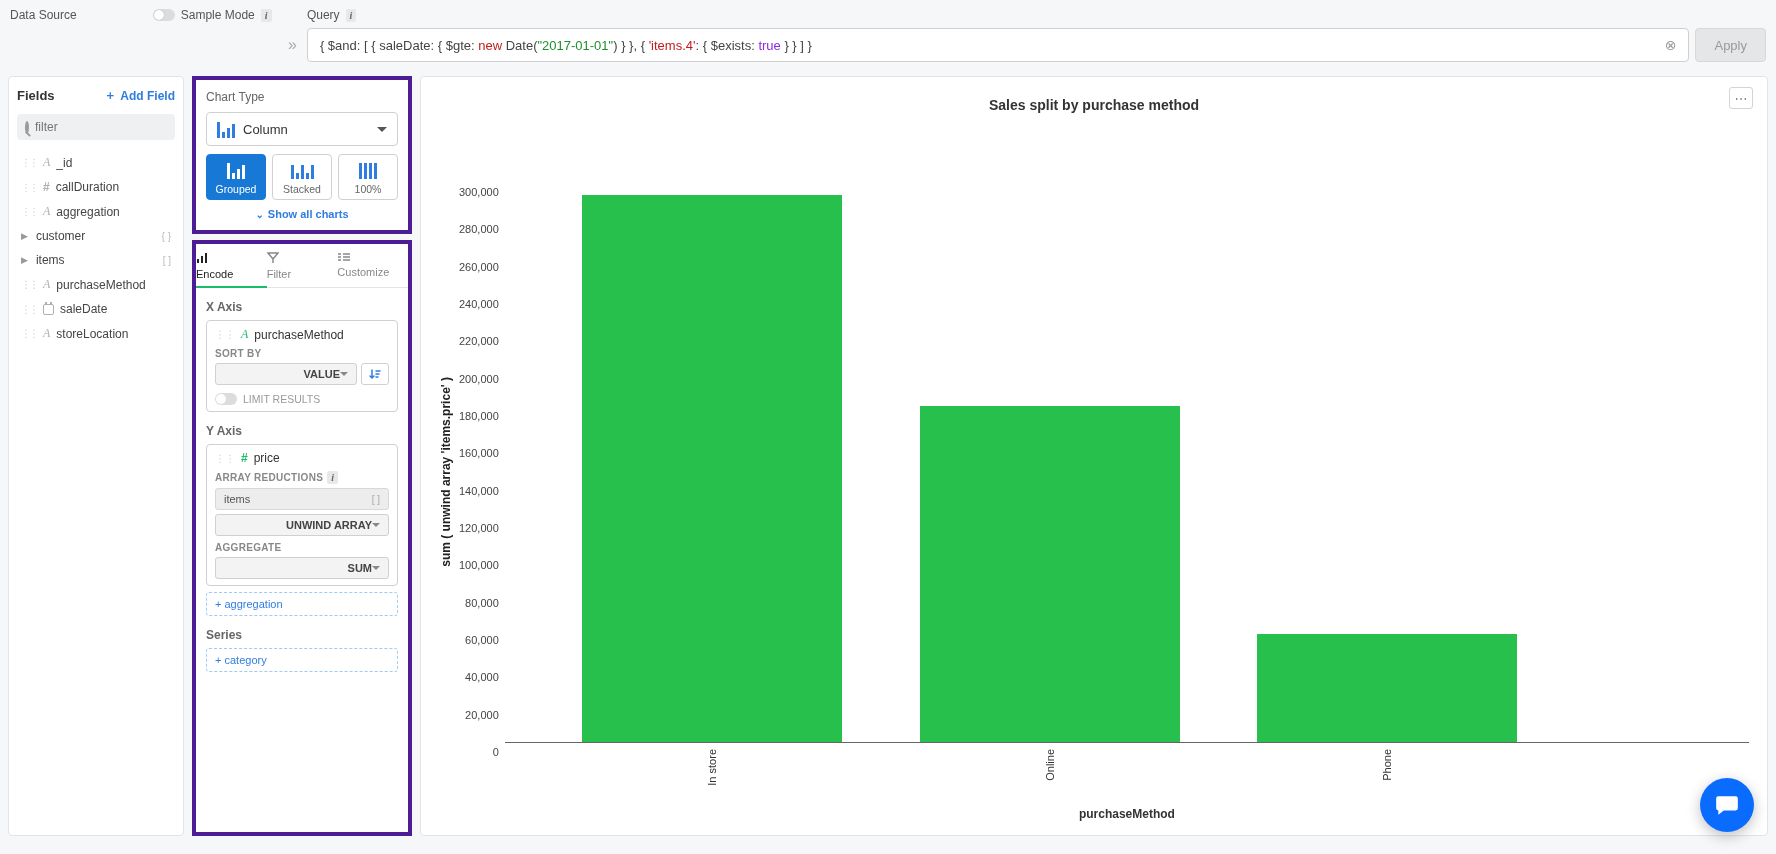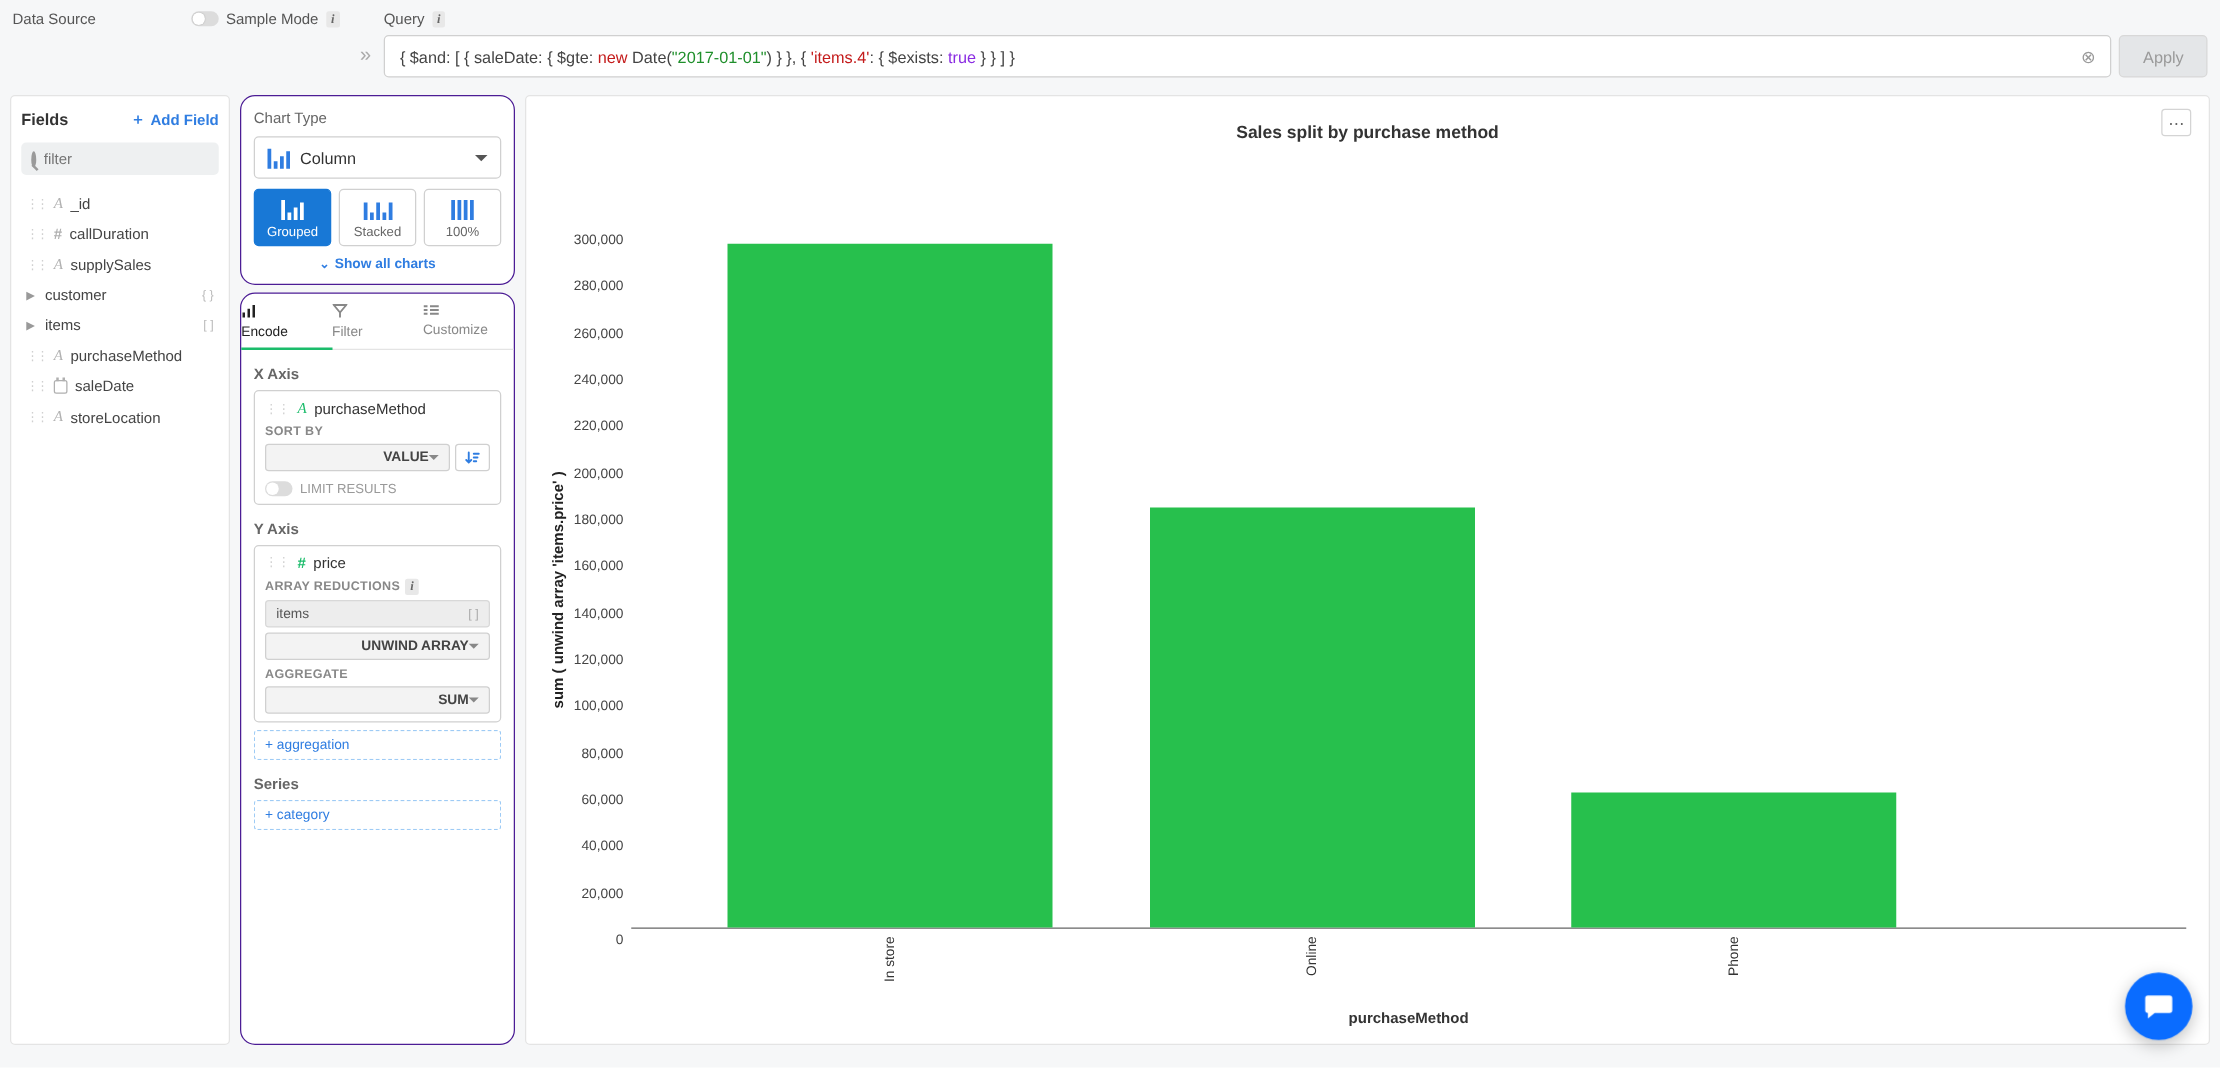--- a/index.html
+++ b/index.html
@@ -28,21 +28,21 @@
   .filter-input { background:#eef0f1; border-radius:4px; padding:6px 8px; display:flex; align-items:center; gap:6px; margin-bottom:10px;}
   .filter-input input { background:transparent; border:none; outline:none; font-size:12px; flex:1; color:#555;}
   .field-item { display:flex; align-items:center; gap:6px; padding:5px 4px; font-size:12px; color:#444; cursor:pointer;}
   .field-item .handle { color:#d0d0d0; font-size:10px; letter-spacing:-2px;}
   .field-type { font-family:serif; font-style:italic; color:#b0b0b0; font-size:12px;}
   .field-type.hash { color:#b0b0b0; font-family:sans-serif; font-style:normal; font-weight:bold;}
   .field-item .arrow { color:#999; font-size:9px; margin-right:2px;}
   .field-item .trail { margin-left:auto; color:#bbb; font-size:10px;}
 
   .config-panel { width:220px; display:flex; flex-direction:column; gap:6px; background:transparent; border:none;}
-  .config-card { background:#fff; border:1px solid #4c1d95; border-radius:12px; padding:10px 10px;}
+  .config-card { background:#fff; border:4px solid #4c1d95; border-radius:0; padding:10px 10px;}
   .card-title { font-size:12px; color:#666; font-weight:500; margin-bottom:8px;}
   .chart-select { border:1px solid #d0d0d0; border-radius:4px; padding:7px 10px; display:flex; align-items:center; gap:8px; cursor:pointer; justify-content:flex-start; margin-bottom:8px;}
   .chart-select .caret-down { margin-left:auto;}
   .subtype-row { display:flex; gap:6px; margin-bottom:8px;}
   .subtype { flex:1; border:1px solid #d0d0d0; border-radius:4px; padding:6px 2px 4px 2px; text-align:center; font-size:10.5px; color:#666; cursor:pointer; display:flex; flex-direction:column; align-items:center; gap:4px;}
   .subtype.active { background:#1878d6; border-color:#1878d6; color:#fff;}
   .show-all { color:#2f7de1; font-size:11px; font-weight:600; text-align:center; cursor:pointer; display:flex; align-items:center; justify-content:center; gap:4px;}
   .tabs { display:flex; border-bottom:1px solid #e4e4e4;}
   .tab { flex:1; text-align:center; padding:8px 0 6px 0; font-size:11px; color:#888; cursor:pointer; display:flex; flex-direction:column; align-items:flex-start; gap:2px;}
   .tab.active { color:#222; border-bottom:2px solid #1bbc6b; margin-bottom:-1px;}
@@ -138,21 +138,21 @@
           <span>_id</span>
         </div>
         <div class="field-item">
           <span class="handle">⋮⋮</span>
           <span class="field-type hash">#</span>
           <span>callDuration</span>
         </div>
         <div class="field-item">
           <span class="handle">⋮⋮</span>
           <span class="field-type">A</span>
-          <span>supplySales</span>
+          <span>aggregation</span>
         </div>
         <div class="field-item">
           <span class="arrow">▶</span>
           <span>customer</span>
           <span class="trail">{ }</span>
         </div>
         <div class="field-item">
           <span class="arrow">▶</span>
           <span>items</span>
           <span class="trail">[ ]</span>

